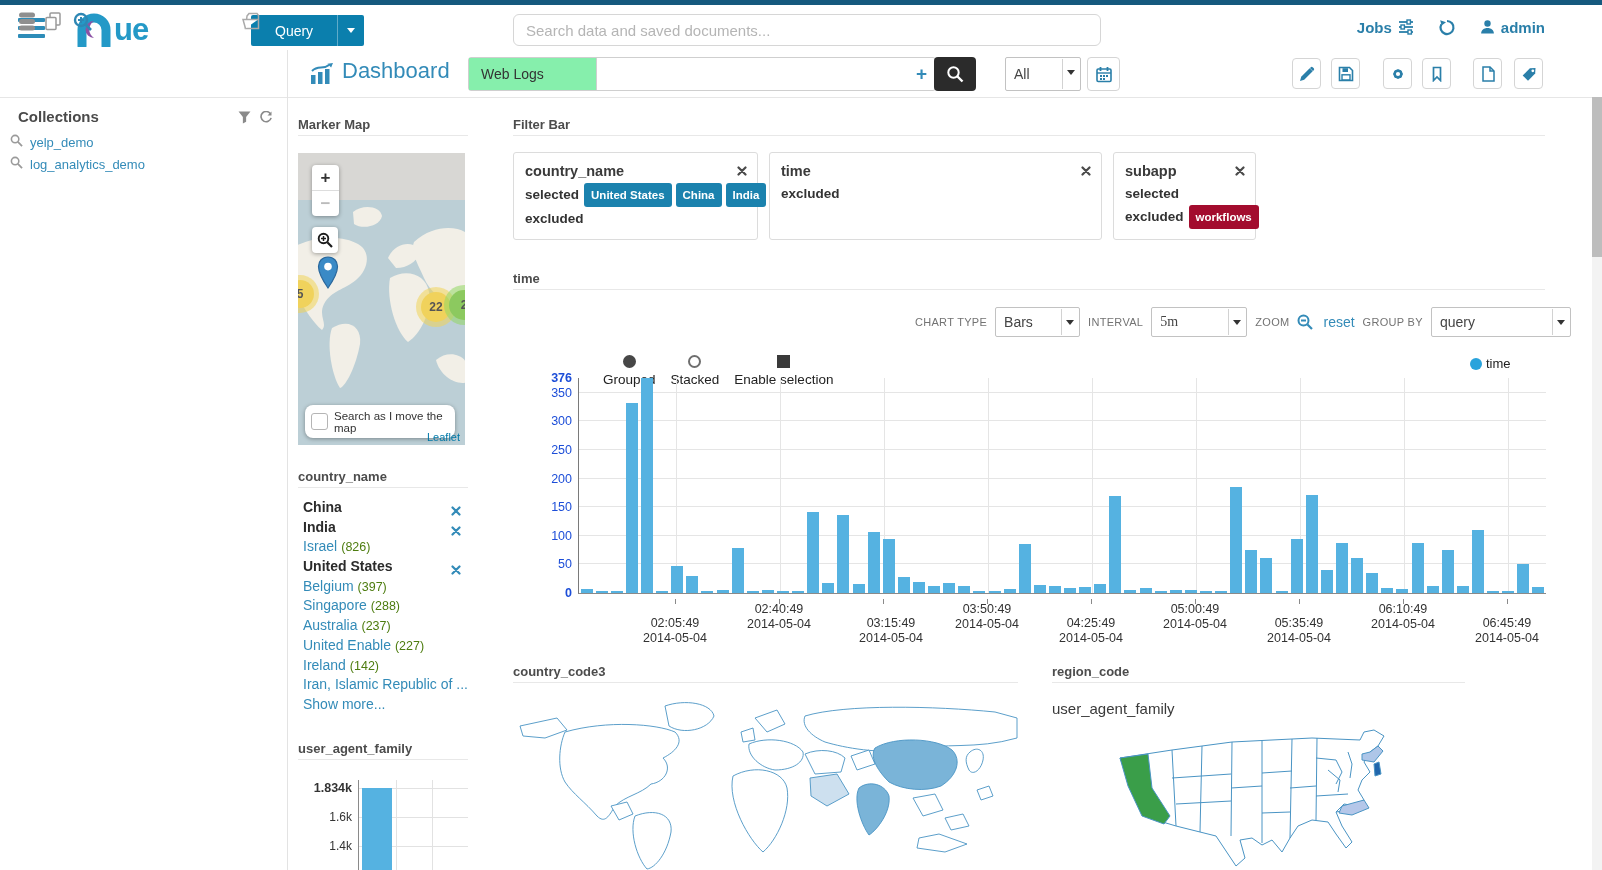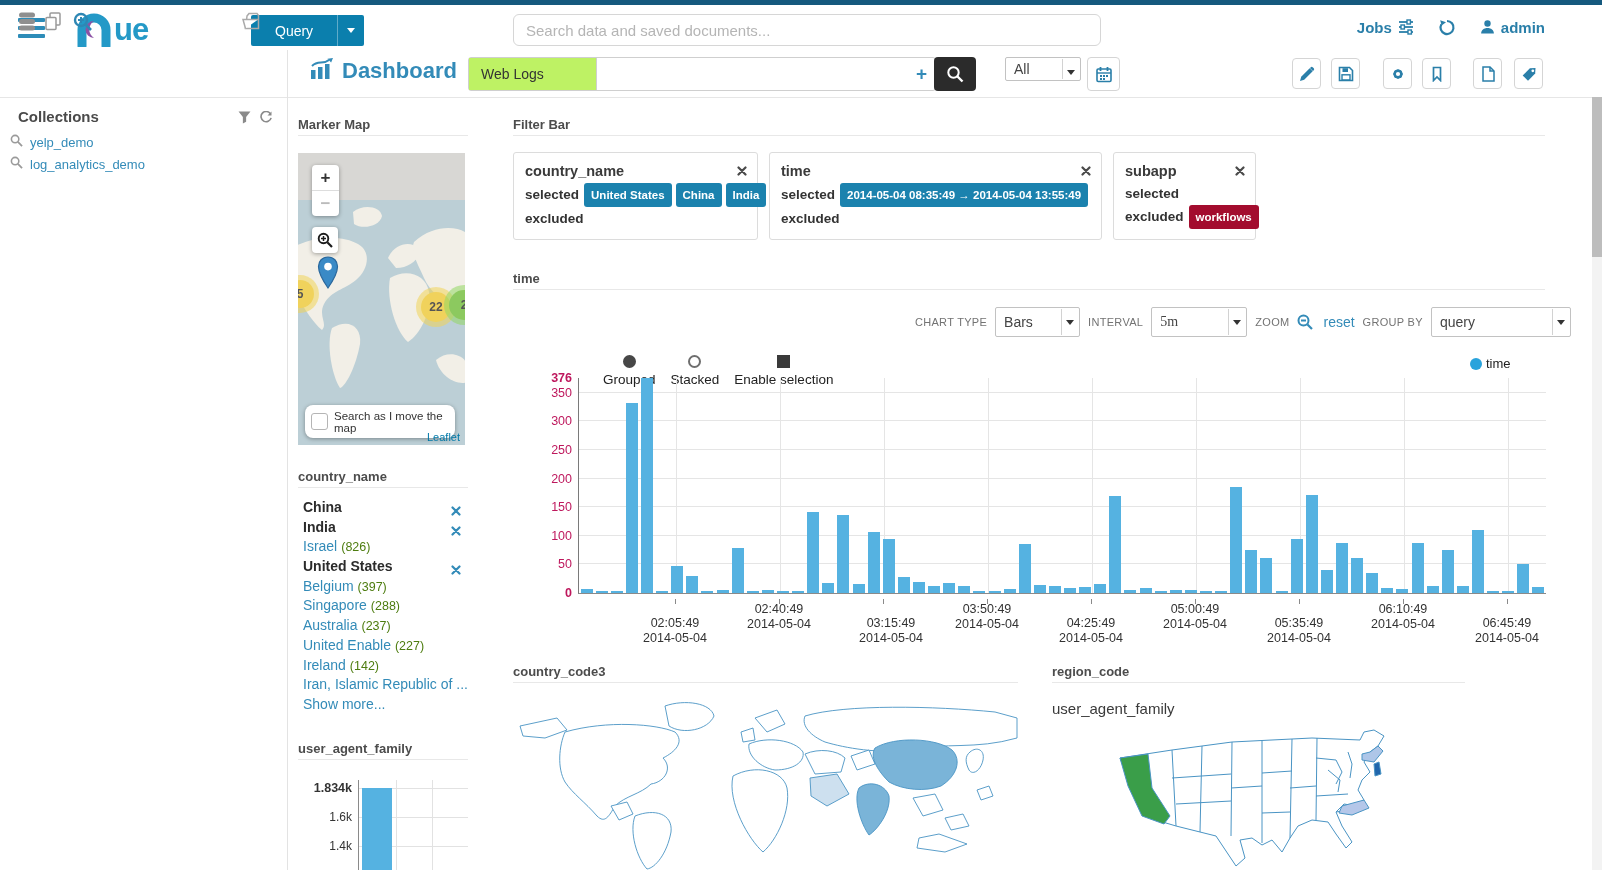--- a/index.html
+++ b/index.html
@@ -17,30 +17,30 @@
   #query-btn .qcaret{width:26px;border-left:1px solid rgba(255,255,255,.35);display:flex;align-items:center;justify-content:center;}
   .caret-down{width:0;height:0;border:4px solid transparent;border-top:5px solid #fff;margin-top:4px;}
   #top-search{left:513px;top:9px;width:588px;height:32px;border:1px solid #d6d6d6;border-radius:6px;font-size:15px;padding:0 12px;color:#444;box-sizing:border-box;outline:none;}
   #top-search::placeholder{color:#b5b5b5;}
   #nav-right{right:57px;top:13px;display:flex;align-items:center;gap:24px;}
   .navlink{display:flex;align-items:center;gap:6px;color:#2a7fa9;font-weight:bold;font-size:15px;cursor:pointer;}
   
   #toolbar-row{left:0;top:50px;width:1602px;height:47px;background:#fff;border-bottom:1px solid #e6e6e6;}
   .tool-icon{position:absolute;top:12px;cursor:pointer;}
   #v-divider{left:287px;top:50px;width:1px;height:820px;background:#e3e3e3;}
-  #dash-title{left:310px;top:58px;display:flex;align-items:flex-start;gap:8px;color:#338bb8;font-size:22px;cursor:default;font-weight:bold;}
+  #dash-title{left:310px;top:58px;display:flex;align-items:flex-end;gap:8px;color:#338bb8;font-size:22px;cursor:default;}
   #index-group{left:468px;top:57px;height:34px;display:flex;border:1px solid #cfcfcf;border-radius:3px;box-sizing:border-box;background:#fff;}
-  #index-label{width:128px;background:#bef264;border-right:1px solid #cfcfcf;display:flex;align-items:center;padding-left:12px;font-size:14px;color:#333;box-sizing:border-box;}
+  #index-label{width:128px;background:#86efac;border-right:1px solid #cfcfcf;display:flex;align-items:center;padding-left:12px;font-size:14px;color:#333;box-sizing:border-box;}
   #dash-search{width:295px;border:none;outline:none;font-size:14px;padding:0 8px;color:#444;}
   #add-btn{width:27px;display:flex;align-items:center;justify-content:center;color:#338bb8;font-size:19px;font-weight:bold;cursor:pointer;}
   #search-exec{left:934px;top:57px;width:42px;height:34px;background:#2b2b2b;border-radius:4px;display:flex;align-items:center;justify-content:center;cursor:pointer;}
   .sel{position:relative;border:1px solid #c2c2c2;background:#fff;height:30px;border-radius:2px;font-size:14px;color:#444;display:flex;align-items:center;padding:0 24px 0 8px;box-sizing:border-box;cursor:pointer;}
   .sel::before{content:"";position:absolute;right:17px;top:1px;bottom:1px;width:1px;background:#d2d2d2;}
   .sel::after{content:"";position:absolute;right:5px;top:12px;border:4px solid transparent;border-top:5px solid #333;}
-  #scope-sel{left:1005px;top:57px;width:76px;height:24px;}
+  #scope-sel{left:1005px;top:57px;width:76px;height:34px;}
   #cal-btn{left:1087px;top:57px;width:33px;height:34px;}
   .icon-btn{position:absolute;top:58px;width:29px;height:31px;background:#fff;border:1px solid #d5d5d5;border-radius:4px;display:flex;align-items:center;justify-content:center;cursor:pointer;box-sizing:border-box;}
   
   #collections-title{left:18px;top:108px;font-size:15px;font-weight:bold;color:#4a4a4a;}
   #coll-icons{left:238px;top:111px;display:flex;gap:8px;}
   #collections-list{left:10px;top:131px;width:260px;}
   .collection-item{display:flex;align-items:center;gap:7px;height:22px;color:#338bb8;font-size:13px;cursor:pointer;}
   
   #scrollbar{right:0;top:97px;width:10px;height:773px;background:#f3f3f3;}
   #scroll-thumb{right:0;top:97px;width:10px;height:160px;background:#bdbdbd;}
@@ -76,21 +76,21 @@
   #reset-link{color:#338bb8;font-size:14px;cursor:pointer;margin-left:2px;}
   #radio-row{left:603px;top:355px;display:flex;align-items:center;gap:15px;font-size:13.5px;color:#222;}
   .radio-opt{display:flex;align-items:center;gap:4px;cursor:pointer;flex-direction:column;}
   .rdot{width:13px;height:13px;border-radius:50%;box-sizing:border-box;}
   .rdot.on{background:#474747;border:2px solid #474747;}
   .rdot.off{background:#fff;border:2px solid #6e6e6e;}
   .rsquare{width:13px;height:13px;background:#3a3a3a;}
   #legend{left:1470px;top:356px;display:flex;align-items:center;gap:4px;font-size:13px;color:#222;}
   #legend .dot{width:12px;height:12px;border-radius:50%;background:#29a3dc;}
   #ylabels{left:516px;top:378px;width:56px;height:215px;}
-  .ylab{position:absolute;right:0;font-size:12.5px;color:#be185d;}
+  .ylab{position:absolute;right:0;font-size:12.5px;color:#1d4ed8;}
   .ylab.bold{font-weight:bold;}
   #plot{left:578px;top:378px;width:967px;height:215px;border-left:1px solid #7a7a7a;border-bottom:1px solid #8a8a8a;display:flex;align-items:flex-end;}
   .gridh{position:absolute;left:0;width:967px;height:1px;background:#e5e5e5;}
   .gridv{position:absolute;top:0;width:1px;height:215px;background:#e5e5e5;}
   .slot{flex:1;display:flex;align-items:flex-end;justify-content:center;height:215px;position:relative;z-index:2;}
   .bar{width:12px;background:#55b2e1;cursor:pointer;}
   #xlabels{left:578px;top:599px;width:967px;height:46px;}
   .xlab{position:absolute;transform:translateX(-50%);text-align:center;font-size:12.5px;color:#333;line-height:15px;white-space:nowrap;}
   .xtick{position:absolute;top:0;width:1px;height:5px;background:#8a8a8a;}
   
@@ -374,21 +374,20 @@
         <div class="frow"><span class="flabel">selected</span><span class="badge">United States</span><span class="badge">China</span><span class="badge">India</span></div>
         <div class="frow"><span class="flabel">excluded</span></div>
       </div>
       <div class="fcard" style="width: 333px;">
         <div class="fcard-head">
           <span class="fcard-name">time</span>
           <span style="cursor: pointer;"><svg width="10" height="10" viewBox="0 0 10 10">
               <path d="M1.5 1.5l7 7M8.5 1.5l-7 7" stroke="#4a4a4a" stroke-width="2.2" stroke-linecap="round"></path>
             </svg></span>
         </div>
-        <div class="frow"><span class="flabel">selected</span><span class="badge">2014-05-04  08:35:49 → 2014-05-04  13:55:49</span></div>
         <div class="frow"><span class="flabel">excluded</span></div>
       </div>
       <div class="fcard" style="width: 143px;">
         <div class="fcard-head">
           <span class="fcard-name">subapp</span>
           <span style="cursor: pointer;"><svg width="10" height="10" viewBox="0 0 10 10">
               <path d="M1.5 1.5l7 7M8.5 1.5l-7 7" stroke="#4a4a4a" stroke-width="2.2" stroke-linecap="round"></path>
             </svg></span>
         </div>
         <div class="frow"><span class="flabel">selected</span></div>

